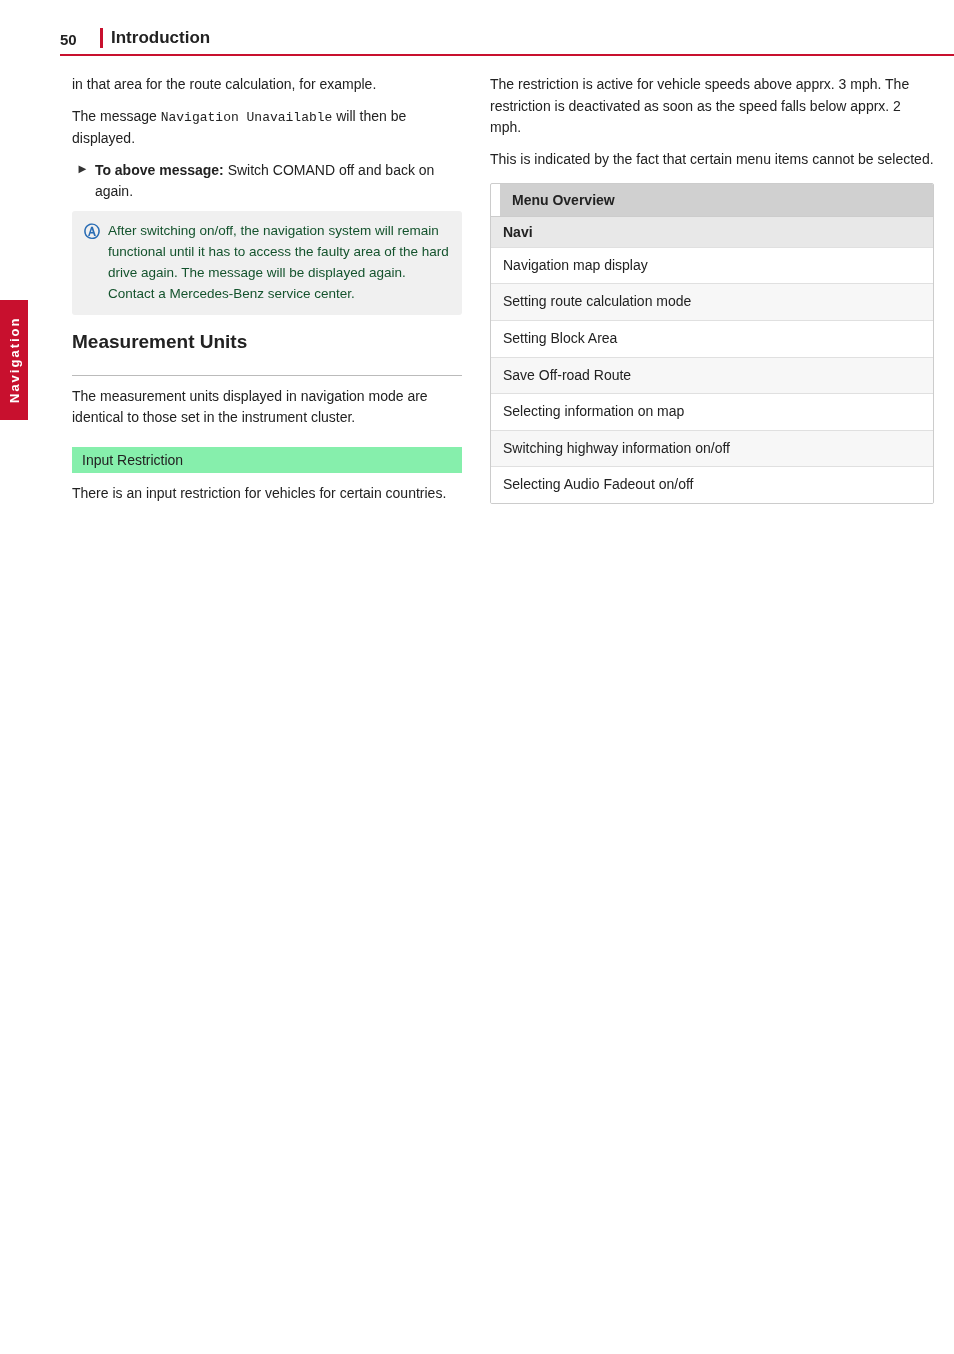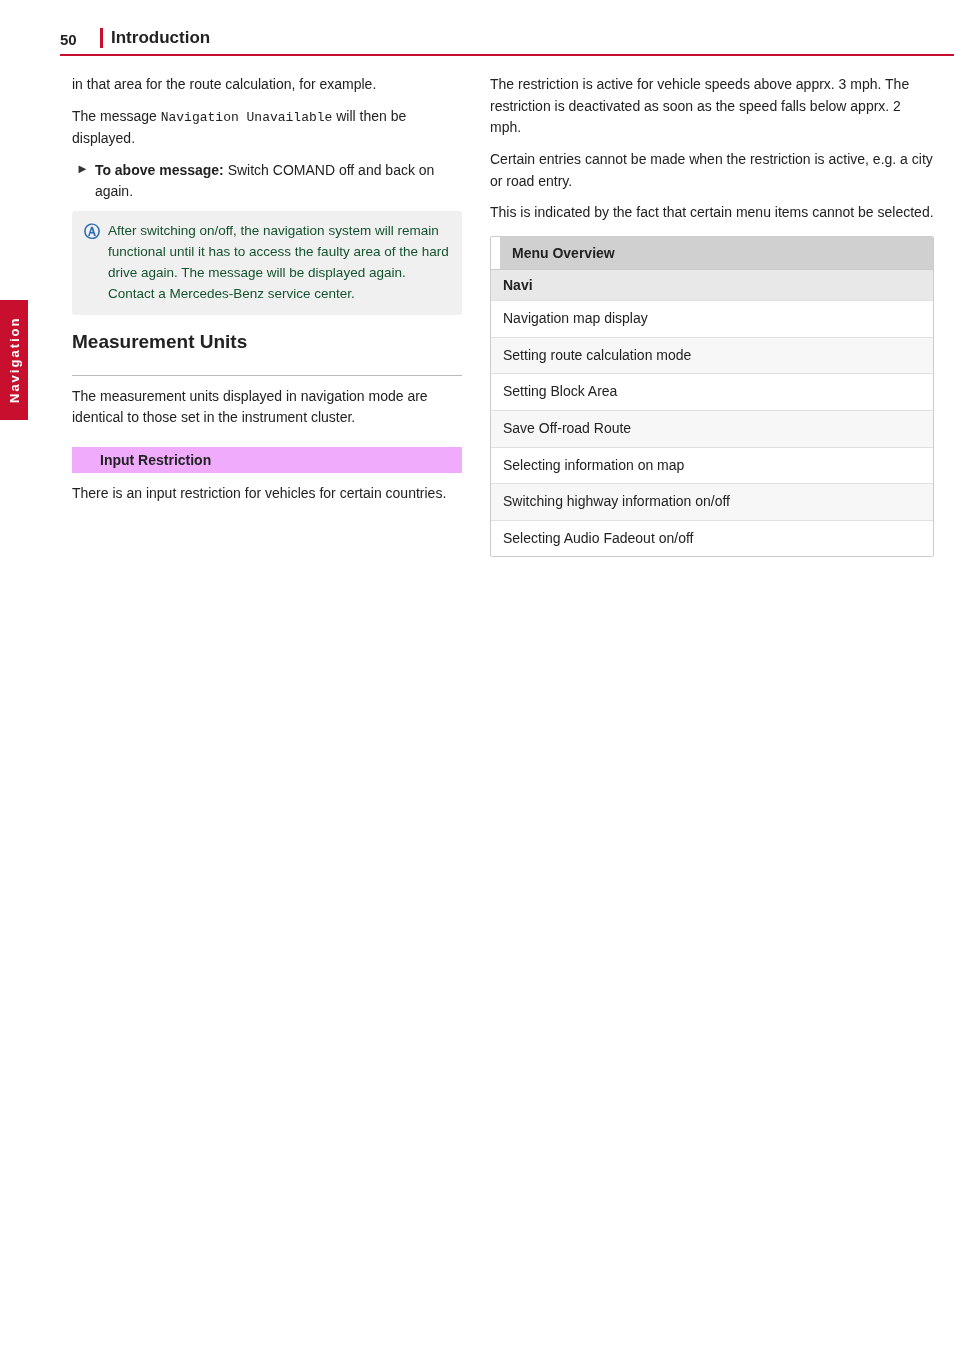--- a/index.html
+++ b/index.html
@@ -155,24 +155,24 @@
       color: #222;
       border-bottom: 1px solid #bbb;
       padding-bottom: 22px;
       margin-bottom: 10px;
       margin-top: 16px;
     }
 
     
     .section-heading-highlight {
       font-size: 14px;
-      font-weight: bold;
-      color: #222;
-      background: #f0abfc;
-      padding: 5px 28px;
+      font-weight: normal;
+      color: #222;
+      background: #86efac;
+      padding: 5px 10px;
       margin-bottom: 10px;
       margin-top: 18px;
       display: block;
     }
 
     
     .menu-overview {
       border: 1px solid #ccc;
       border-radius: 2px;
       overflow: hidden;
@@ -250,21 +250,20 @@
 
       <span class="section-heading-highlight">Input Restriction</span>
 
       <p>There is an input restriction for vehicles for certain countries.</p>
 
     </div>
 
     <div class="right-column">
 
       <p>The restriction is active for vehicle speeds above apprx. 3 mph. The restriction is deactivated as soon as the speed falls below apprx. 2 mph.</p>
-      <p>Certain entries cannot be made when the restriction is active, e.g. a city or road entry.</p>
       <p>This is indicated by the fact that certain menu items cannot be selected.</p>
 
       <div class="menu-overview">
         <div class="menu-overview-header">Menu Overview</div>
         <div class="menu-navi-header">Navi</div>
 
       <div class="menu-item">Navigation map display</div>
           <div class="menu-item">Setting route calculation mode</div>
           <div class="menu-item">Setting Block Area</div>
           <div class="menu-item">Save Off-road Route</div>

